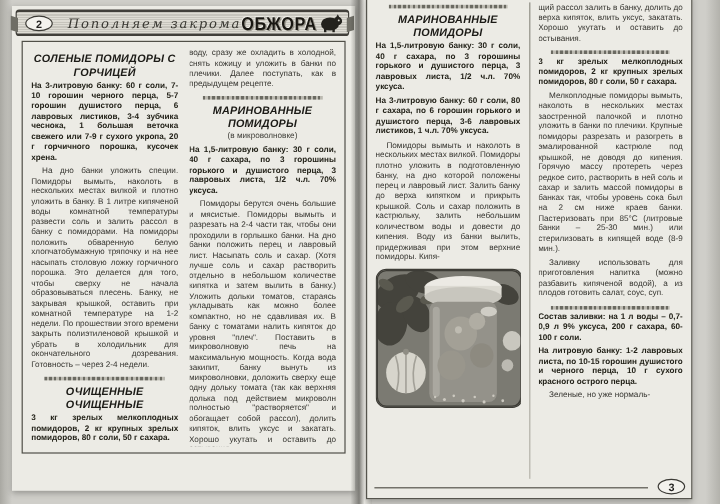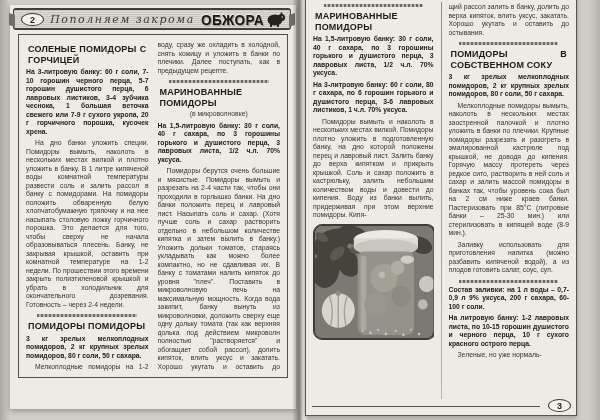--- a/index.html
+++ b/index.html
@@ -28,37 +28,37 @@
     border:2px solid #413f3a; border-left-width:1px; border-right-width:1px;
     border-radius:3px; display:flex; align-items:center; box-sizing:border-box; }
   .banner:before, .banner:after { content:""; position:absolute; top:4px; width:6px; height:12px;
     background:#6f6e66; }
   .banner:before { left:-5px; transform:skewY(18deg); }
   .banner:after  { right:-5px; transform:skewY(-18deg); }
   .page-oval { min-width:23px; height:13px; border:1.2px solid #3b3a35; border-radius:50%;
     background:#f3f2ed; font-weight:bold; font-size:9px; line-height:13px; text-align:center;
     color:#232220; box-sizing:border-box; }
   .banner .page-oval { margin-left:7px; }
-  .rubric { flex:1; text-align:center; font-family:"DejaVu Serif", serif; font-style:italic;
+  .rubric { flex:1; text-align:right; font-family:"DejaVu Serif", serif; font-style:italic;
     font-size:11px; color:#3a3933; letter-spacing:1.5px; white-space:nowrap; overflow:hidden; }
   .logo-wrap { display:flex; align-items:flex-end; margin-right:4px; }
   .logo-text { font-weight:900; font-size:13.5px; color:#191712; letter-spacing:0.5px;
     transform:scaleY(1.15); text-shadow:1px 1px 0 #97948a, -0.5px -0.5px 0 #f0efe9; }
   .mascot { width:20px; height:16px; margin-left:2px; }
 
   
   .content-box { position:absolute; left:8px; top:29px; width:270px; height:344px;
     border:1px solid #504f48; box-sizing:border-box; padding:5px 7px; display:flex; gap:9px; }
   .rp-cols { position:absolute; left:7px; top:5px; right:7px; bottom:16px; display:flex; gap:7px; }
   .col { flex:1; overflow:hidden; font-size:6.8px; line-height:8.5px; color:#34332e;
     text-align:justify; }
   .colrule { width:1px; background:linear-gradient(#8e8d83,#b5b3aa); }
 
-  .rtitle { font-size:9px; line-height:10.5px; font-weight:bold; 
-    color:#1b1a16; letter-spacing:0.2px; margin:4px 2px 2px; }
+  .rtitle { font-size:9px; line-height:10.5px; font-weight:bold; text-align:center;
+    color:#1b1a16; letter-spacing:0.2px; margin:4px 2px 2px;font-style:italic; }
   .rsub { text-align:center; font-size:6.8px; margin:0 0 2px; color:#3c3b35; }
   .ing { font-weight:bold; margin:3px 0 0; color:#232219; }
   .body { margin:3px 0 0; text-indent:9px; }
   .body.cont { text-indent:0; margin-top:1px; }
   .rule { height:3px; width:82%; margin:5px auto 1px;
     background:repeating-linear-gradient(90deg,#6b6a62 0 2px,#bcbab1 2px 4px); }
   .rule.top { margin-top:2px; }
 
   
   .photo { display:block; width:100%; height:114px; margin-top:4px;
@@ -95,21 +95,21 @@
       </div>
     </div>
 
     <div class="content-box">
 
       <div class="col">
         <div class="rtitle">СОЛЕНЫЕ ПОМИДОРЫ С ГОРЧИЦЕЙ</div>
         <p class="ing">На 3-литровую банку: 60 г соли, 7-10 горошин черного перца, 5-7 горошин душистого перца, 6 лавровых листиков, 3-4 зубчика чеснока, 1 большая веточка свежего или 7-9 г сухого укропа, 20 г горчичного порошка, кусочек хрена.</p>
         <p class="body">На дно банки уложить специи. Помидоры вымыть, наколоть в нескольких местах вилкой и плотно уложить в банку. В 1 литре кипяченой воды комнатной температуры развести соль и залить рассол в банку с помидорами. На помидоры положить обваренную белую хлопчатобумажную тряпочку и на нее насыпать столовую ложку горчичного порошка. Это делается для того, чтобы сверху не начала образовываться плесень. Банку, не закрывая крышкой, оставить при комнатной температуре на 1-2 недели. По прошествии этого времени закрыть полиэтиленовой крышкой и убрать в холодильник для окончательного дозревания. Готовность – через 2-4 недели.</p>
         <div class="rule"></div>
-        <div class="rtitle">ПОМИДОРЫ ПОМИДОРЫ</div>
+        <div class="rtitle">ОЧИЩЕННЫЕ ОЧИЩЕННЫЕ</div>
         <p class="ing">3 кг зрелых мелкоплодных помидоров, 2 кг крупных зрелых помидоров, 80 г соли, 50 г сахара.</p>
         <p class="body">Мелкоплодные помидоры на 1-2 мин. опустить в кипящую</p>
       </div>
 
       <div class="col">
         <p class="body cont">воду, сразу же охладить в холодной, снять кожицу и уложить в банки по плечики. Далее поступать, как в предыдущем рецепте.</p>
         <div class="rule"></div>
         <div class="rtitle">МАРИНОВАННЫЕ ПОМИДОРЫ</div>
         <div class="rsub">(в микроволновке)</div>
         <p class="ing">На 1,5-литровую банку: 30 г соли, 40 г сахара, по 3 горошины горького и душистого перца, 3 лавровых листа, 1/2 ч.л. 70% уксуса.</p>
@@ -179,21 +179,20 @@
           </g>
           <rect width="124" height="112" fill="none" stroke="#3d3c36" stroke-width="2" rx="8"></rect>
         </svg>
       </div>
 
       <div class="colrule"></div>
 
       <div class="col">
         <p class="body cont">щий рассол залить в банку, долить до верха кипяток, влить уксус, закатать. Хорошо укутать и оставить до остывания.</p>
         <div class="rule"></div>
-        <div class="rtitle">ПОМИДОРЫ В СОБСТВЕННОМ СОКУ</div>
         <p class="ing">3 кг зрелых мелкоплодных помидоров, 2 кг крупных зрелых помидоров, 80 г соли, 50 г сахара.</p>
         <p class="body">Мелкоплодные помидоры вымыть, наколоть в нескольких местах заостренной палочкой и плотно уложить в банки по плечики. Крупные помидоры разрезать и разогреть в эмалированной кастрюле под крышкой, не доводя до кипения. Горячую массу протереть через редкое сито, растворить в ней соль и сахар и залить массой помидоры в банках так, чтобы уровень сока был на 2 см ниже краев банки. Пастеризовать при 85°С (литровые банки – 25-30 мин.) или стерилизовать в кипящей воде (8-9 мин.).</p>
         <p class="body">Заливку использовать для приготовления напитка (можно разбавить кипяченой водой), а из плодов готовить салат, соус, суп.</p>
         <div class="rule"></div>
         <p class="ing">Состав заливки: на 1 л воды – 0,7-0,9 л 9% уксуса, 200 г сахара, 60-100 г соли.</p>
         <p class="ing">На литровую банку: 1-2 лавровых листа, по 10-15 горошин душистого и черного перца, 10 г сухого красного острого перца.</p>
         <p class="body">Зеленые, но уже нормаль-</p>
       </div>
     </div>
 

